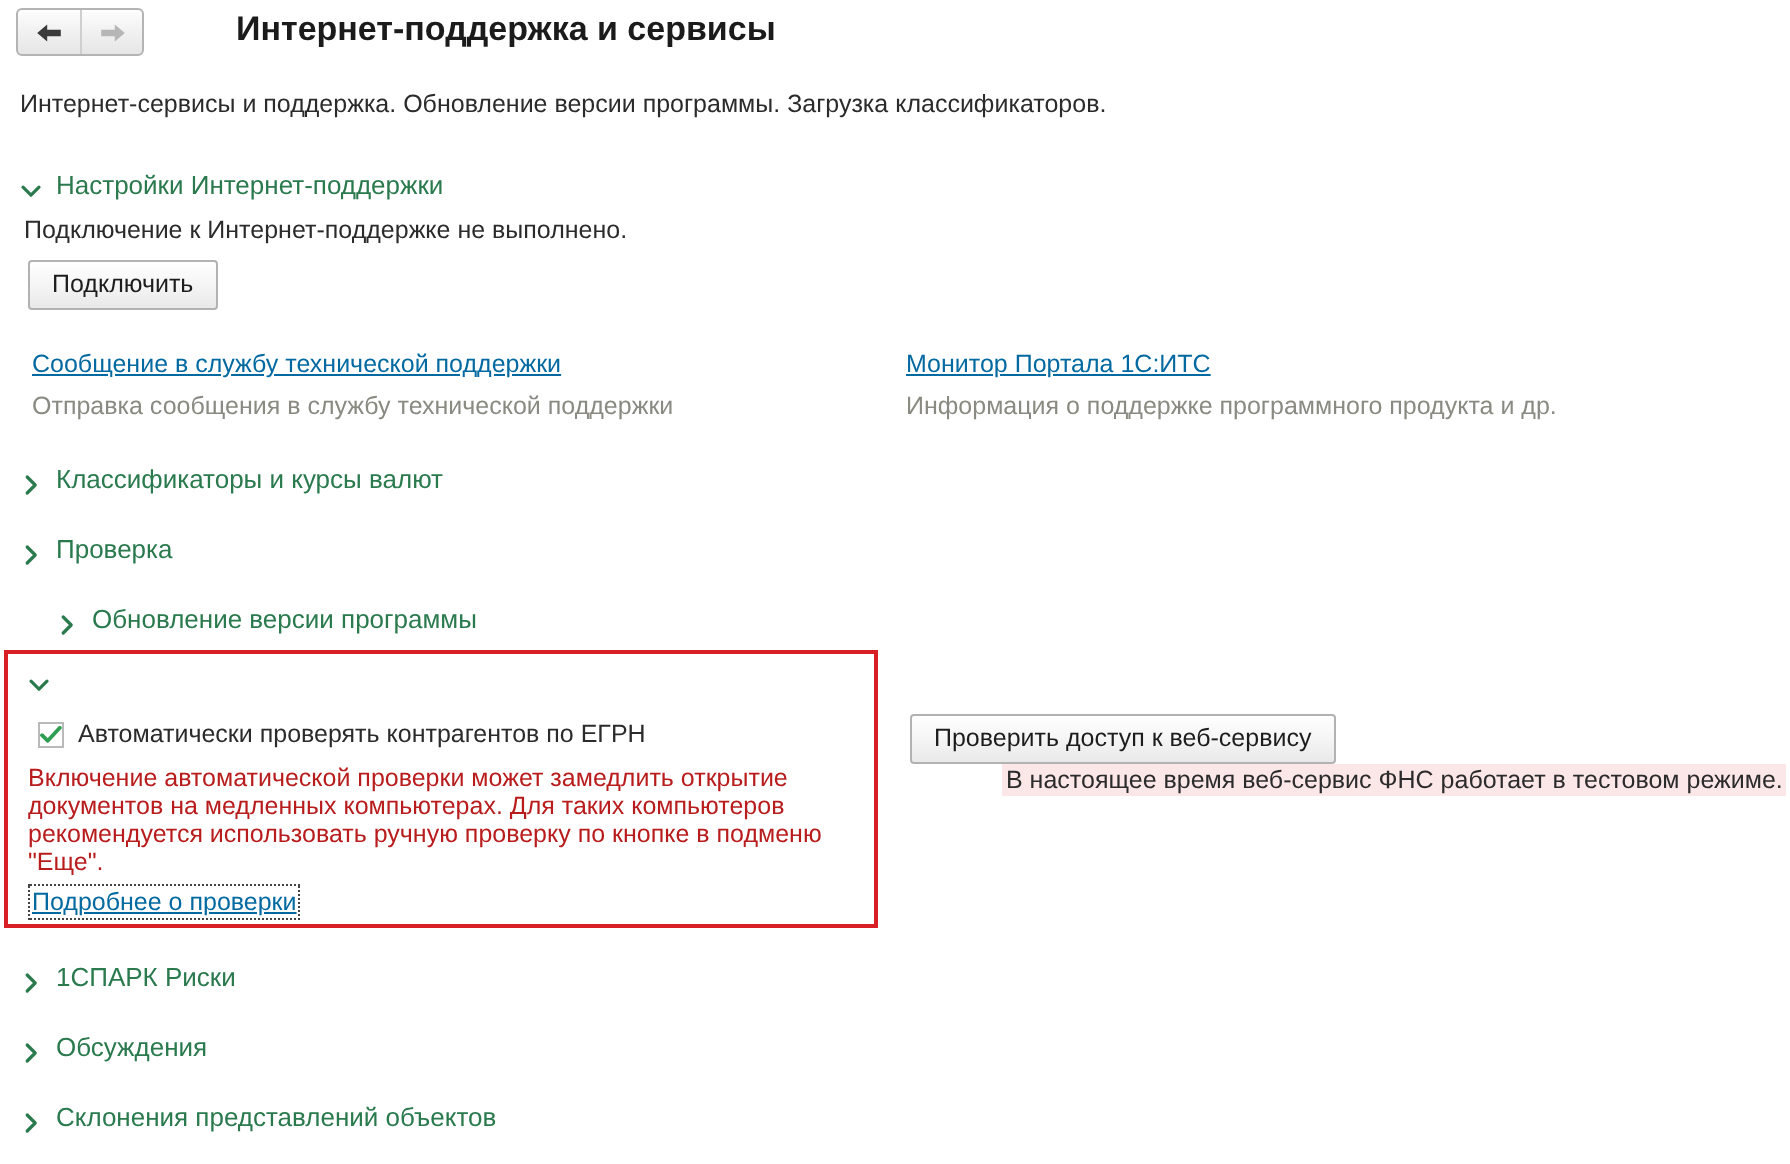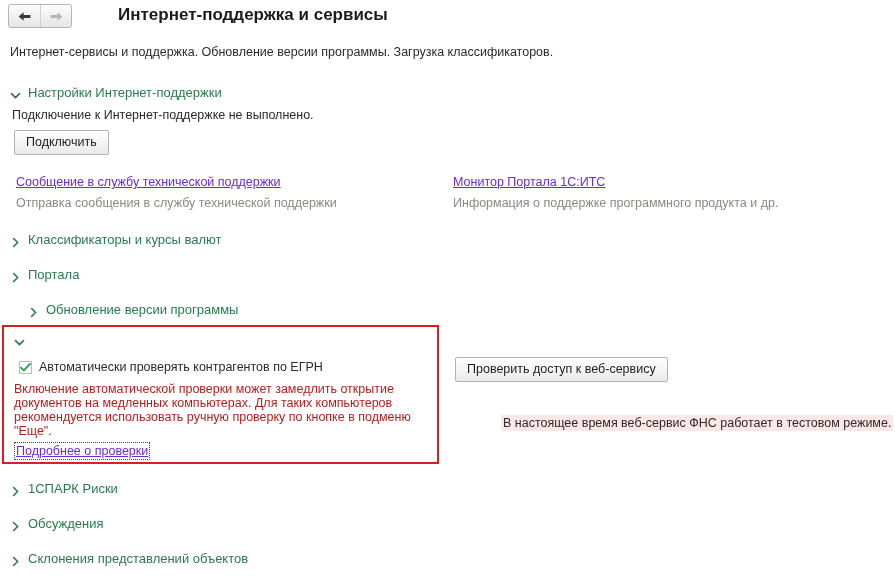--- a/index.html
+++ b/index.html
@@ -97,21 +97,21 @@
     color: #1d1d1d;
     background: linear-gradient(to bottom, #fefefe 0%, #f6f6f6 45%, #e9e9e9 100%);
     border: 1px solid #b2b2b2;
     border-radius: 2px;
     box-shadow: 0 1px 0 rgba(255,255,255,.8) inset;
     cursor: default;
     white-space: nowrap;
   }
 
   a.link {
-    color: #6d28d9;
+    color: #0369a1;
     font-size: 12.5px;
     text-decoration: underline;
     white-space: nowrap;
   }
   a.link.focus {
     outline: 1px dotted #444;
     outline-offset: 1px;
   }
 
   
@@ -224,21 +224,21 @@
   </div>
 </div>
 
 <div class="sec" style="left:10px; top:267px;">
   <div class="section-head">
     <span class="chev">
       <svg width="11" height="11" viewBox="0 0 11 11">
         <path d="M3.6 1.5 L7.6 5.5 L3.6 9.5" fill="none" stroke="#2a7a4e" stroke-width="1.6" stroke-linecap="round" stroke-linejoin="round"></path>
       </svg>
     </span>
-    <span>Портала</span>
+    <span>Проверка</span>
   </div>
 </div>
 
 <div class="sec" style="left:28px; top:302px;">
   <div class="section-head">
     <span class="chev">
       <svg width="11" height="11" viewBox="0 0 11 11">
         <path d="M3.6 1.5 L7.6 5.5 L3.6 9.5" fill="none" stroke="#2a7a4e" stroke-width="1.6" stroke-linecap="round" stroke-linejoin="round"></path>
       </svg>
     </span>
@@ -272,21 +272,21 @@
 <div class="sec desc-para" style="left:14px; top:382px;">Включение автоматической проверки может замедлить открытие документов на медленных компьютерах. Для таких компьютеров рекомендуется использовать ручную проверку по кнопке в подменю "Еще".</div>
 
 <div class="sec" style="left:16px; top:444px;">
   <a class="link focus" href="#">Подробнее о проверки</a>
 </div>
 
 <div class="sec" style="left:455px; top:357px;">
   <button class="btn">Проверить доступ к веб-сервису</button>
 </div>
 
-<div class="sec" style="left:453px; top:416px;padding-left:48px;">
+<div class="sec" style="left:453px; top:383px;padding-left:48px;">
   <span class="warn-hl">В настоящее время веб-сервис ФНС работает в тестовом режиме.</span>
 </div>
 
 <div class="redbox"></div>
 
 <div class="sec" style="left:10px; top:481px;">
   <div class="section-head">
     <span class="chev">
       <svg width="11" height="11" viewBox="0 0 11 11">
         <path d="M3.6 1.5 L7.6 5.5 L3.6 9.5" fill="none" stroke="#2a7a4e" stroke-width="1.6" stroke-linecap="round" stroke-linejoin="round"></path>

